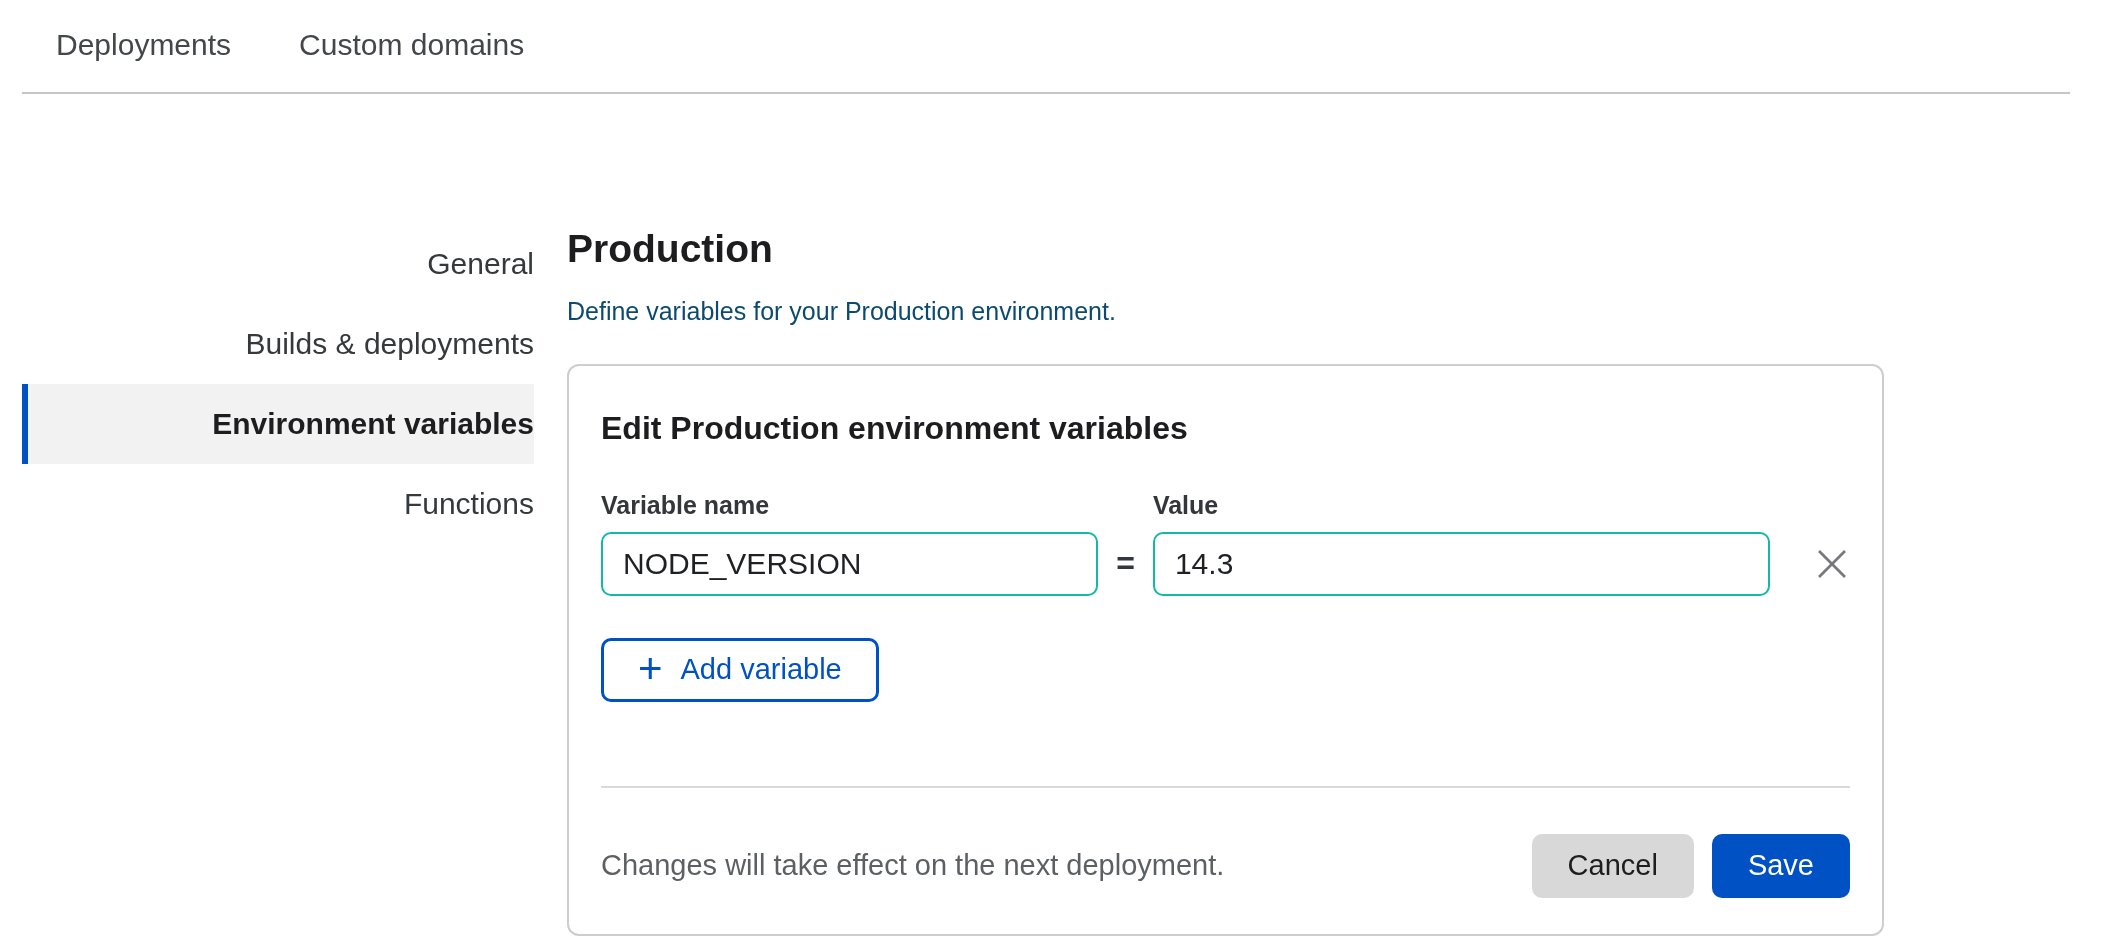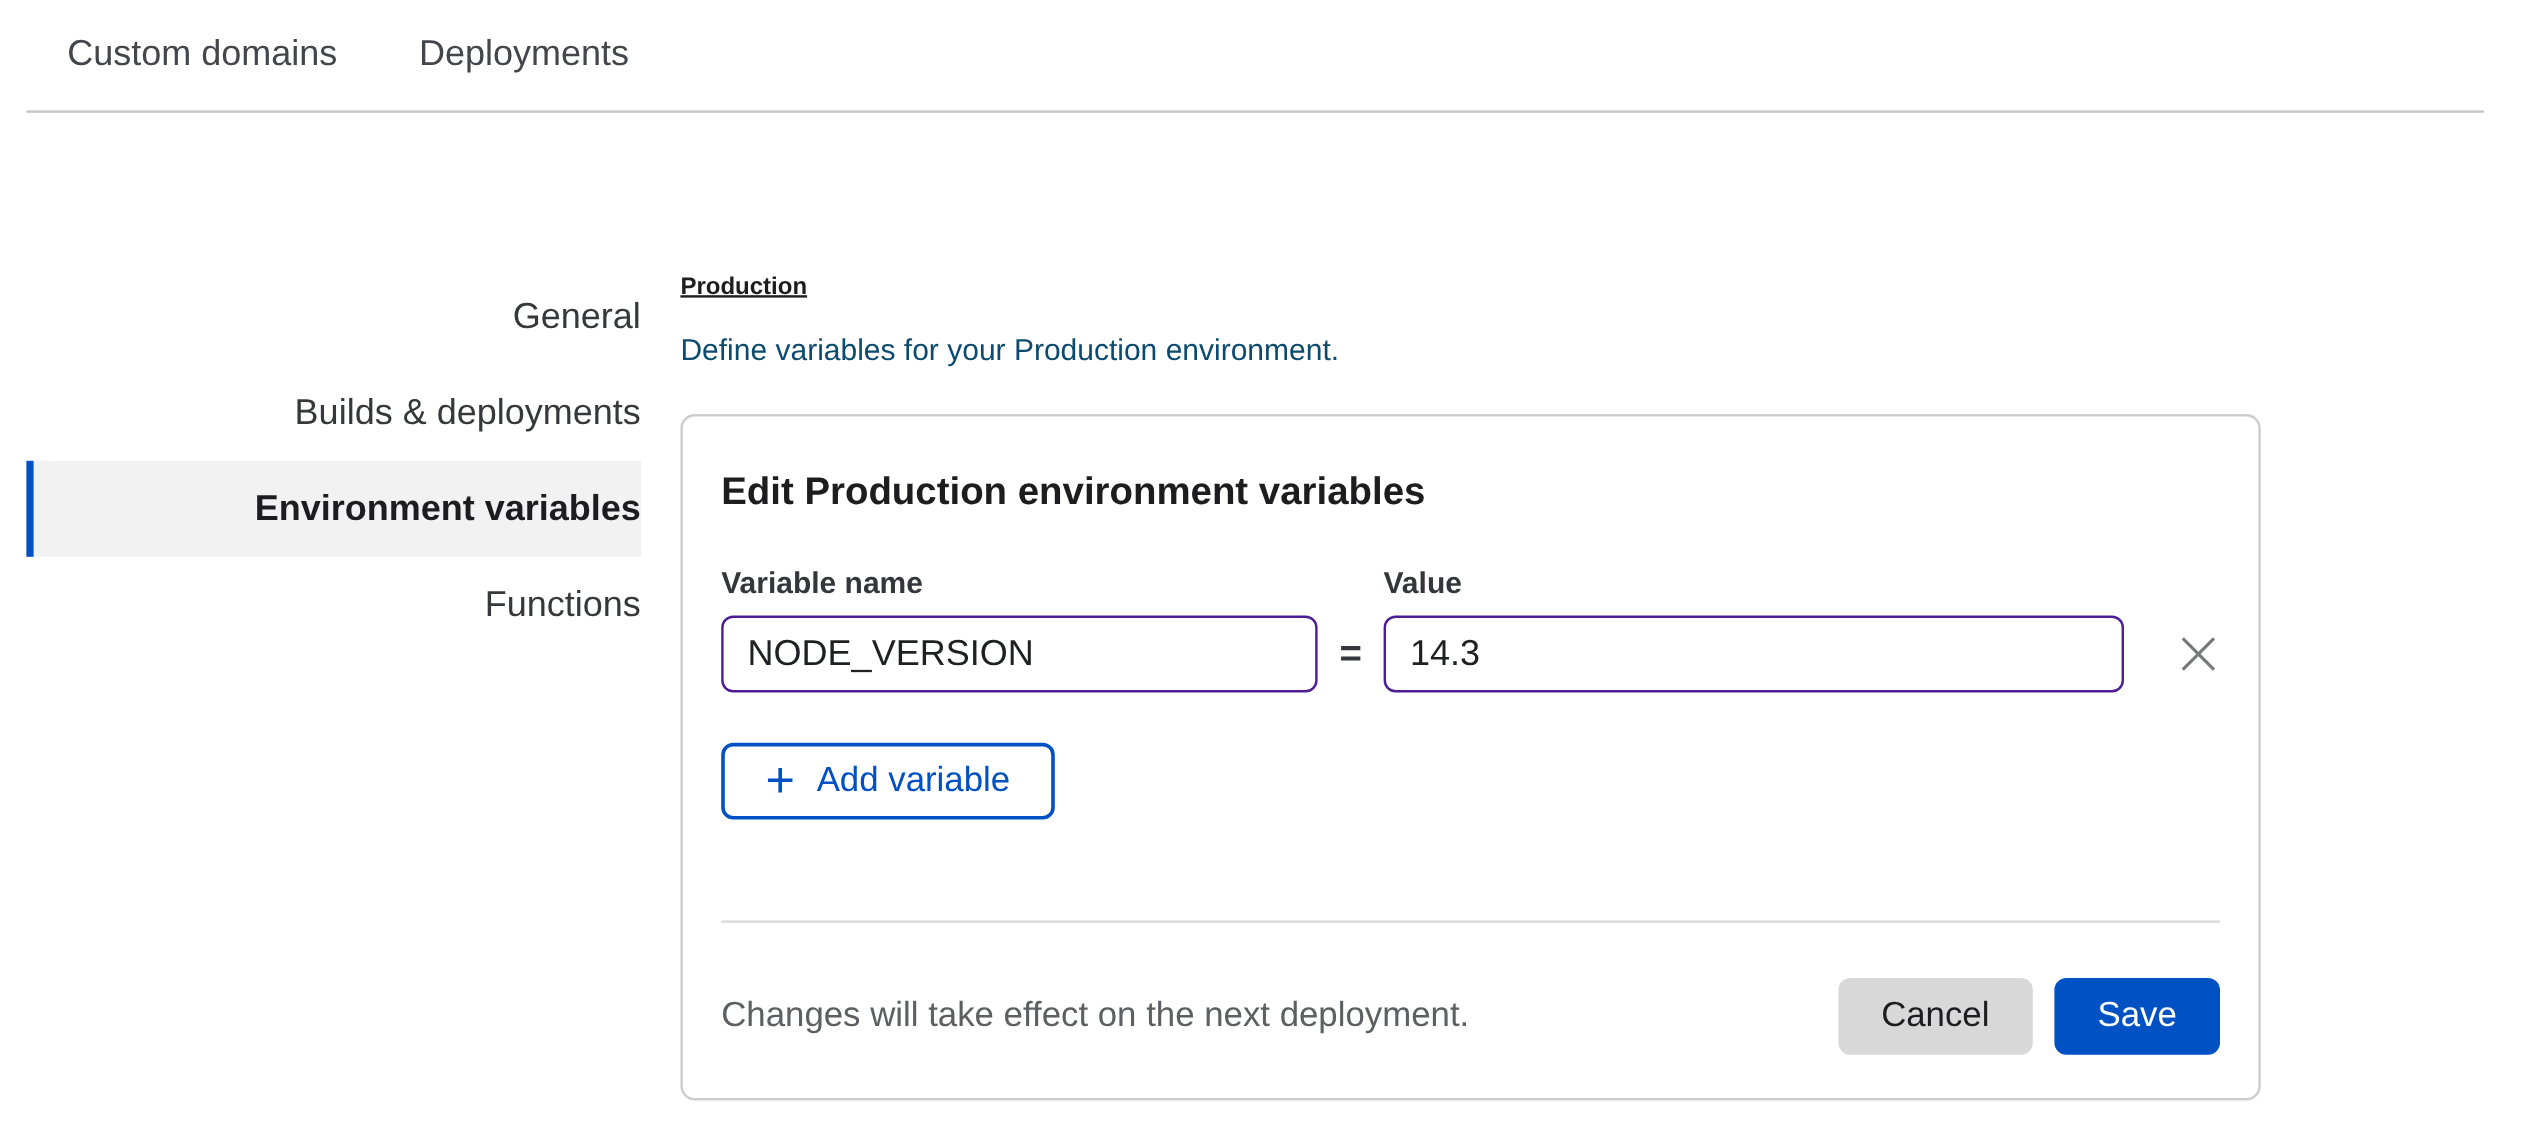--- a/index.html
+++ b/index.html
@@ -42,37 +42,37 @@
     padding:25px 0 25px 37px;
     border-left:6px solid transparent;
     cursor:pointer;white-space:nowrap;text-align:right;
   }
   .side-item.active{
     background:var(--active-bg);
     border-left-color:var(--accent);
     font-weight:700;color:#1d1d1f;
   }
   .main{margin-left:33px;padding-top:135px;}
-  .page-title{font-size:20px;font-weight:700;margin:0;line-height:1;text-decoration:underline;}
+  .page-title{font-size:39px;font-weight:700;margin:0;line-height:1;}
   .subtitle{font-size:25px;color:#0c4a6e;margin:27px 0 0;line-height:1.3;}
   
   .card{
     margin-top:36px;width:1317px;
     border:2px solid #cdcdcd;border-radius:12px;
     padding:44px 32px 36px;
   }
   .card-title{font-size:32px;font-weight:700;margin:0;line-height:1.15;}
   .var-row{display:flex;margin-top:46px;}
   .field label{
     display:block;font-size:25px;font-weight:700;color:#33363a;
     margin-bottom:12px;line-height:1.1;
   }
   .field input{
     height:64px;width:100%;
-    border:2px solid #4c1d95;border-radius:10px;
+    border:2px solid #14b8a6;border-radius:10px;
     font-size:30px;color:#1f2023;padding:0 20px;
     font-family:inherit;background:#fff;
   }
   .name-field{width:580px;}
   .value-field{width:720px;}
   .equals{
     width:64px;text-align:center;align-self:flex-end;
     height:64px;line-height:62px;
     font-size:32px;font-weight:600;color:#33363a;
   }
@@ -101,22 +101,22 @@
     height:64px;padding:0 36px;border:none;border-radius:10px;
     font-size:29px;font-family:inherit;cursor:pointer;line-height:1;
   }
   .btn-cancel{background:var(--cancel-bg);color:#1d1d1f;}
   .btn-save{background:var(--accent);color:#ffffff;}
 </style>
 </head>
 <body>
 
 <nav class="tabbar">
+  <div class="tab">Deployments</div>
   <div class="tab">Custom domains</div>
-  <div class="tab">Deployments</div>
 </nav>
 
 <div class="layout">
 
   <nav class="sidebar">
     <div class="side-item">General</div>
     <div class="side-item">Builds &amp; deployments</div>
     <div class="side-item active">Environment variables</div>
     <div class="side-item">Functions</div>
   </nav>

